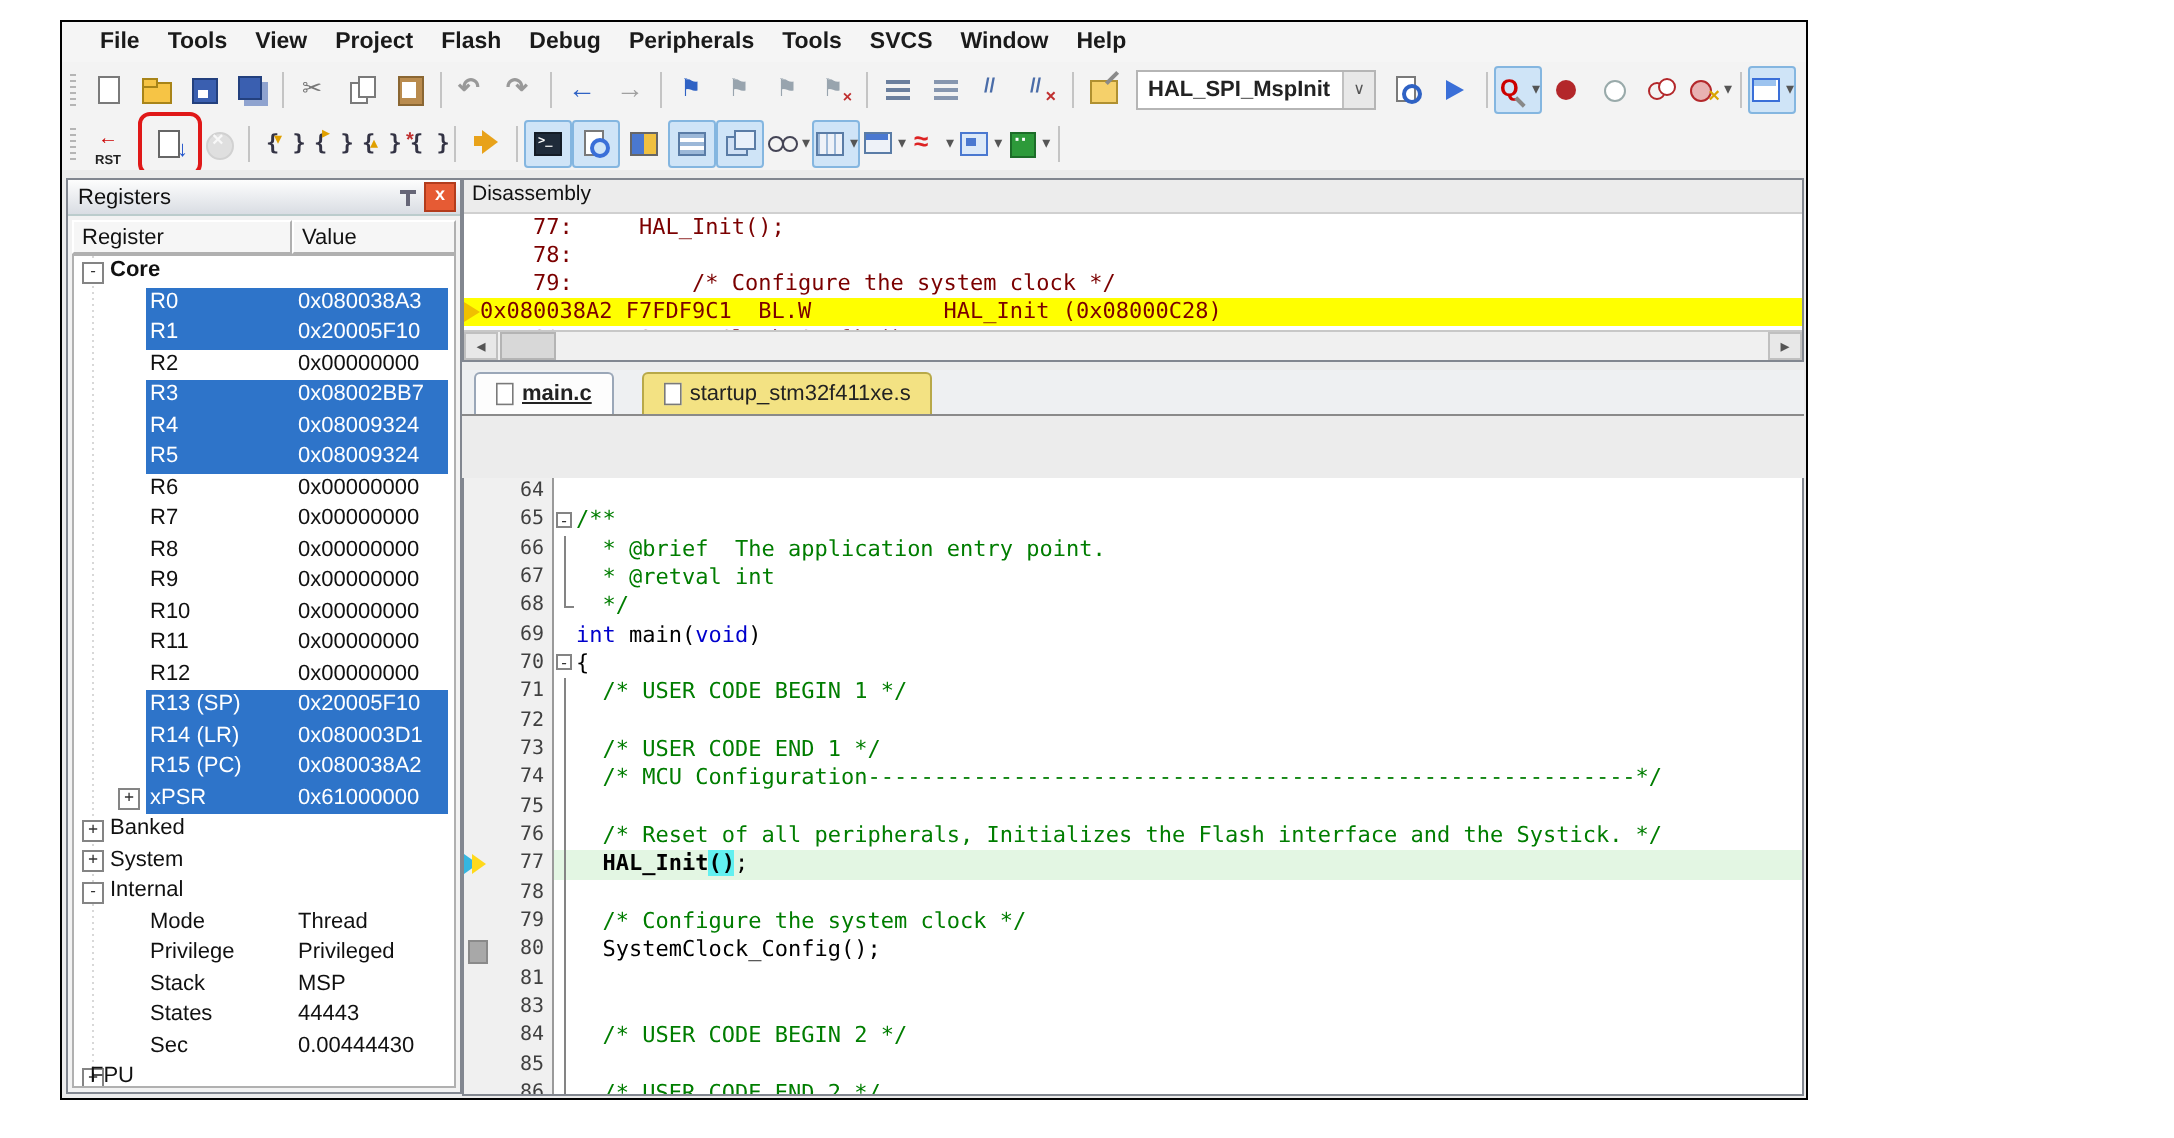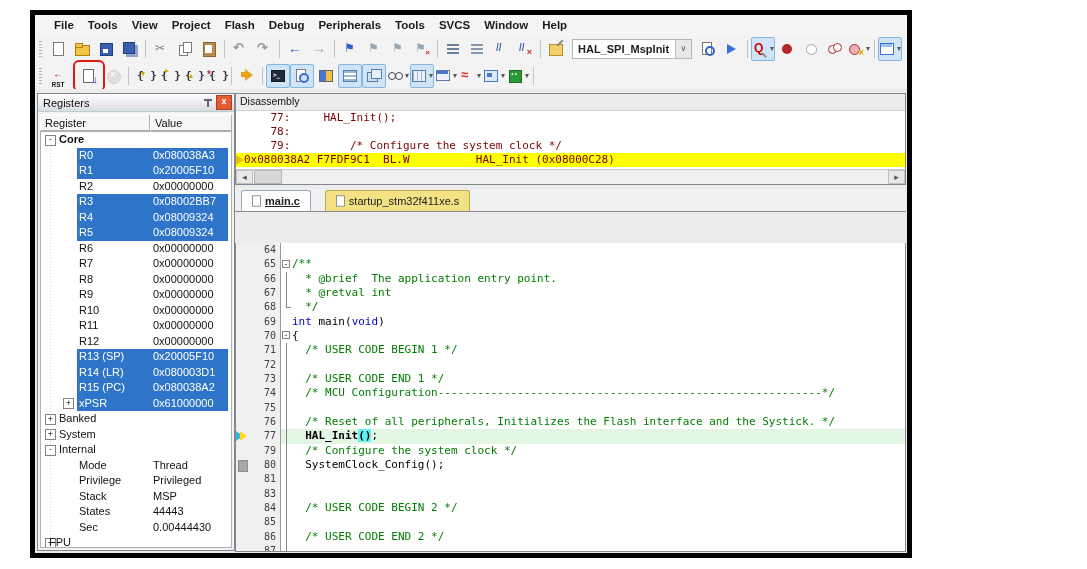--- a/index.html
+++ b/index.html
@@ -1,19 +1,19 @@
 <!DOCTYPE html>
 <html><head>
 <meta charset="utf-8">
 <style>
   html,body{margin:0;padding:0;background:#fff;}
   body{width:1087px;height:569px;position:relative;font-family:"Liberation Sans",sans-serif;
        --sel:#2e74c9; --curline:#e3f6e3; --paren:#62f0f0; --discur:#ffff00; --anno:#e01818;
        --tabmod:#f3e283; --cmt:#007d00; --kw:#0000cc; --distext:#7b0000;}
-  .window{position:absolute;left:30px;top:10px;width:872px;height:538px;border:5px solid #000000;
+  .window{position:absolute;left:30px;top:10px;width:872px;height:538px;border:1px solid #000000;
           background:#0369a1;overflow:hidden;}
   
   .menubar{position:absolute;left:0;top:0;right:0;height:20px;background:#f5f5f5;
            border-bottom:1px solid #e3e3e3;display:flex;align-items:center;padding-left:12px;}
   .menu-item{font-size:11.5px;font-weight:600;color:#1a1a1a;padding:2px 7px;cursor:default;}
   
   .toolbar{position:absolute;left:0;right:0;height:27px;background:#f3f3f3;display:flex;
            align-items:center;padding-left:3px;}
   .tb1{top:20px;border-bottom:1px solid #e8e8e8;}
   .tb2{top:47px;border-bottom:1px solid #d8d8d8;}
@@ -639,20 +639,28 @@
               <span class="tri tri2"></span>
             </span>
             <span class="ed-num">77</span>
             <div class="ed-body cur">
               <span class="ed-fold fold-line"></span>
               <span class="ed-code"><span class="c-pl">  </span><span class="c-fn">HAL_Init</span><span class="c-hl">()</span><span class="c-pl">;</span></span>
             </div>
           </div>
           <div class="ed-line">
             <span class="ed-mark"></span>
+            <span class="ed-num">78</span>
+            <div class="ed-body">
+              <span class="ed-fold fold-line"></span>
+              <span class="ed-code"></span>
+            </div>
+          </div>
+          <div class="ed-line">
+            <span class="ed-mark"></span>
             <span class="ed-num">79</span>
             <div class="ed-body">
               <span class="ed-fold fold-line"></span>
               <span class="ed-code"><span class="c-pl">  </span><span class="c-cmt">/* Configure the system clock */</span></span>
             </div>
           </div>
           <div class="ed-line">
             <span class="ed-mark">
               <span class="blockmark"></span>
             </span>

